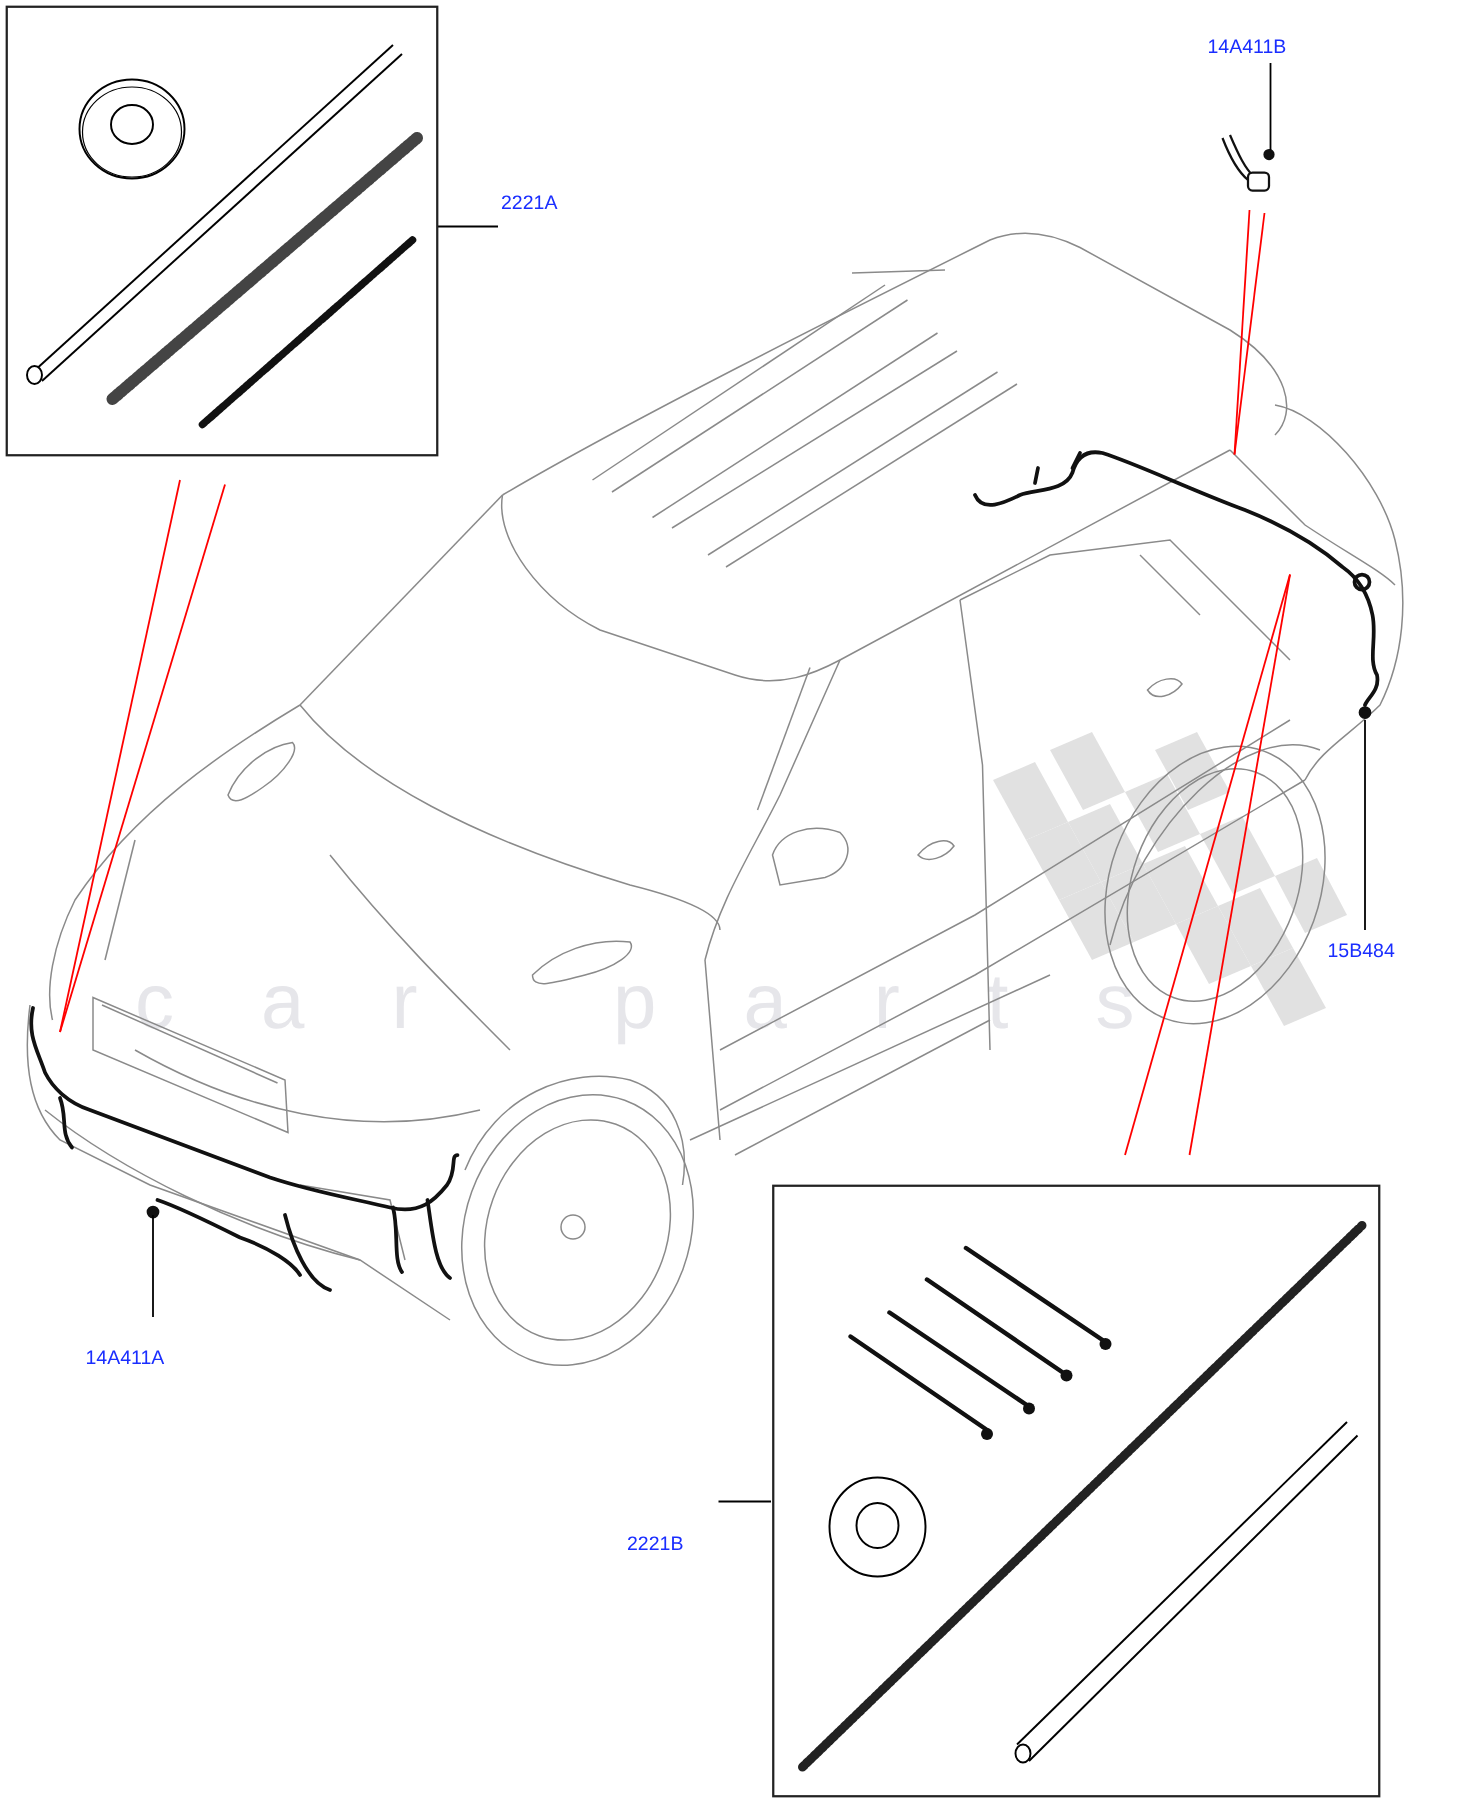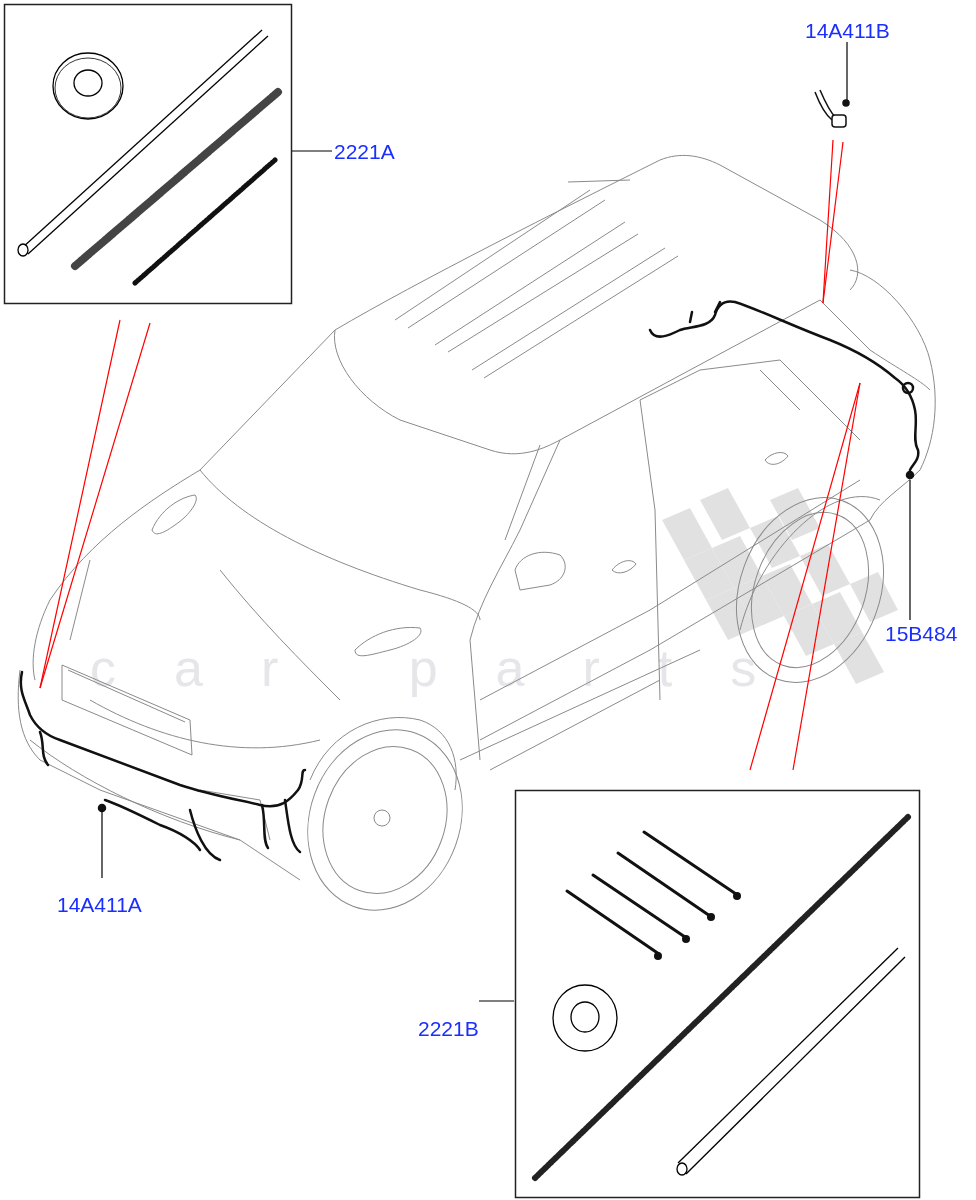--- a/index.html
+++ b/index.html
@@ -1,20 +1,20 @@
 <!DOCTYPE html>
 <html><head>
 <meta charset="utf-8">
 <style>
   html, body { margin:0; padding:0; background:#ffffff; }
   body { width:976px; height:1200px; position:relative; overflow:hidden; font-family:"Liberation Sans", sans-serif; }
   .canvas { position:absolute; left:0; top:0; width:976px; height:1200px; }
   .label {
     position:absolute; color:#1a2eff; font-family:"Liberation Sans", sans-serif;
-    font-size:21px; line-height:18px; white-space:nowrap; cursor:pointer;
+    font-size:13px; line-height:18px; white-space:nowrap; cursor:pointer;
   }
   .wm-main {
     position:absolute; left:78px; top:488px; font-family:"Liberation Sans", sans-serif;
     font-weight:bold; font-size:132px; letter-spacing:-2px; color:#f9d4d6; line-height:1;
   }
   .wm-sub {
     position:absolute; left:90px; top:642px; font-family:"Liberation Sans", sans-serif;
     font-size:52px; color:#e6e6ea; letter-spacing:58px; line-height:1;
   }
   svg { position:absolute; left:0; top:0; }
@@ -186,17 +186,17 @@
 
       <line x1="535" y1="1178" x2="908" y2="817" stroke="#222" stroke-width="6" stroke-dasharray="2 1.5" stroke-linecap="round"></line>
 
       <line x1="678" y1="1163" x2="898" y2="948" stroke="#000" stroke-width="1.3"></line>
       <line x1="686" y1="1174" x2="905" y2="957" stroke="#000" stroke-width="1.3"></line>
       <ellipse cx="682" cy="1169" rx="5" ry="6" fill="#fff" stroke="#000" stroke-width="1.3"></ellipse>
     </g>
   </svg>
 
   <div class="label" style="left:805px;top:22px;">14A411B</div>
-  <div class="label" style="left:334px;top:143px;text-align:center;">2221A</div>
+  <div class="label" style="left:334px;top:126px;text-align:center;">2221A</div>
   <div class="label" style="left:868px;top:625px;margin-left:17px;">15B484</div>
   <div class="label" style="left:57px;top:896px;">14A411A</div>
   <div class="label" style="left:418px;top:992px;margin-top:28px;">2221B</div>
 </div>
 
 </body></html>

